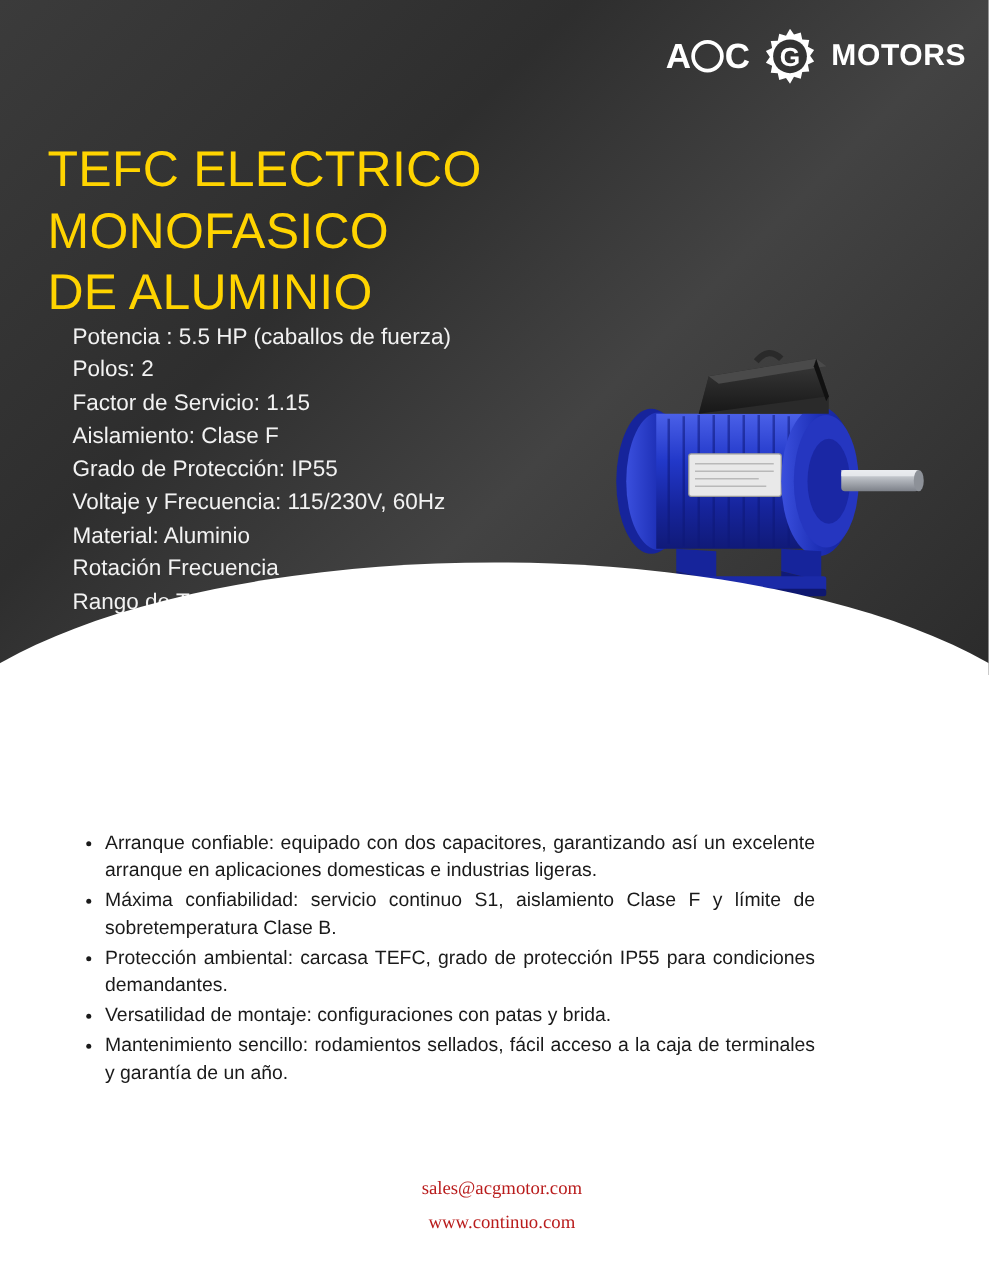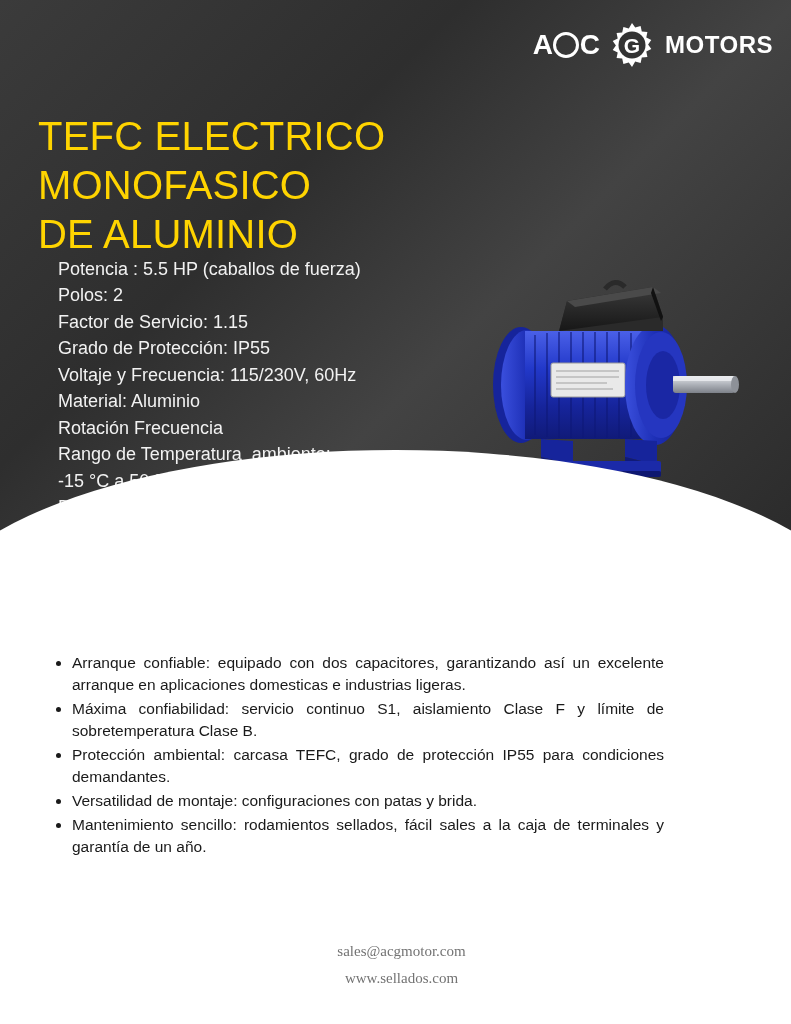--- a/index.html
+++ b/index.html
@@ -109,42 +109,42 @@
   .features {
     position: absolute;
     left: 44px;
     top: 652px;
     width: 620px;
     color: #1a1a1a;
     font-size: 15.5px;
     line-height: 1.42;
   }
   .features ul {
-    margin: 0;
+    margin: 12px;
     padding-left: 28px;
     list-style: disc;
   }
   .features li {
     margin-bottom: 2px;
     text-align: justify;
   }
 
   
   .footer {
     position: absolute;
     left: 0;
     top: 938px;
     width: 791px;
     text-align: center;
     color: #20208a;
     font-family: "Liberation Serif", serif;
     font-size: 15px;
     line-height: 1.8;
   }
-  .footer a, .footer span { color: #737373; text-decoration: none; display:block;padding-left:12px; }
+  .footer a, .footer span { color: #b91c1c; text-decoration: none; display:block;padding-left:12px; }
 </style>
 </head>
 <body>
 
 <div class="hero">
 
   <div class="brand">
     <div class="brand-ac">
       <span>A</span>
       <span class="ring"></span>
@@ -164,20 +164,21 @@
 
   <div class="title">
     <div>TEFC ELECTRICO MONOFASICO</div>
     <div>DE ALUMINIO</div>
   </div>
 
   <div class="specs">
     <div>Potencia : 5.5 HP (caballos de fuerza)</div>
     <div>Polos: 2</div>
     <div>Factor de Servicio: 1.15</div>
+    <div>Aislamiento: Clase F</div>
     <div>Grado de Protección: IP55</div>
     <div>Voltaje y Frecuencia: 115/230V, 60Hz</div>
     <div>Material: Aluminio</div>
     <div>Rotación Frecuencia</div>
     <div>Rango de Temperatura  ambiente:</div>
     <div>-15 °C a 50 °C</div>
     <div>Diseño de Ahorro de Energía</div>
   </div>
 
   <div class="motor-wrap">
@@ -257,20 +258,20 @@
 
   <div class="hero-curve"></div>
 </div>
 
 <div class="features">
   <ul>
     <li>Arranque  confiable:  equipado con dos capacitores,  garantizando así un excelente arranque en aplicaciones domesticas e industrias ligeras.</li>
     <li>Máxima  confiabilidad:  servicio continuo S1,  aislamiento Clase F y límite de sobretemperatura Clase B.</li>
     <li>Protección ambiental: carcasa TEFC, grado de protección IP55 para condiciones demandantes.</li>
     <li>Versatilidad de montaje: configuraciones con patas y brida.</li>
-    <li>Mantenimiento sencillo: rodamientos sellados, fácil  sales  a la caja de terminales y garantía de un año.</li>
+    <li>Mantenimiento sencillo: rodamientos sellados, fácil  acceso  a la caja de terminales y garantía de un año.</li>
   </ul>
 </div>
 
 <div class="footer">
   <span>sales@acgmotor.com</span>
-  <span>www.sellados.com</span>
+  <span>www.continuo.com</span>
 </div>
 
 </body></html>

